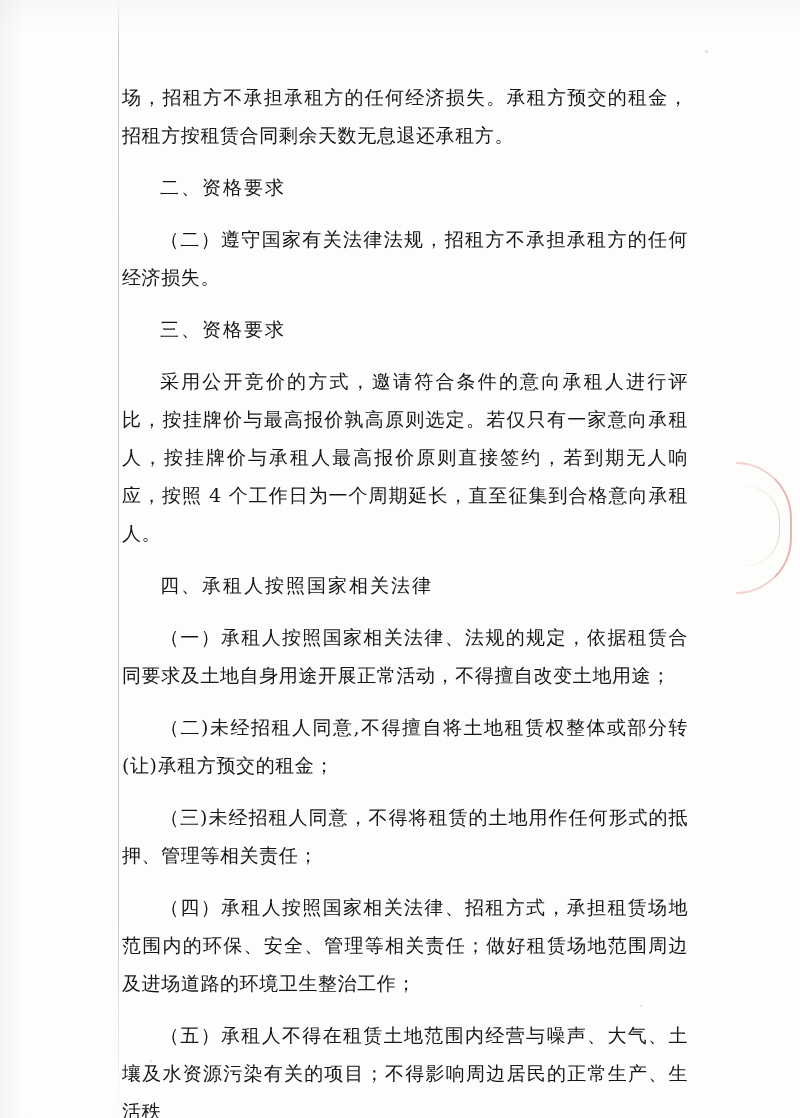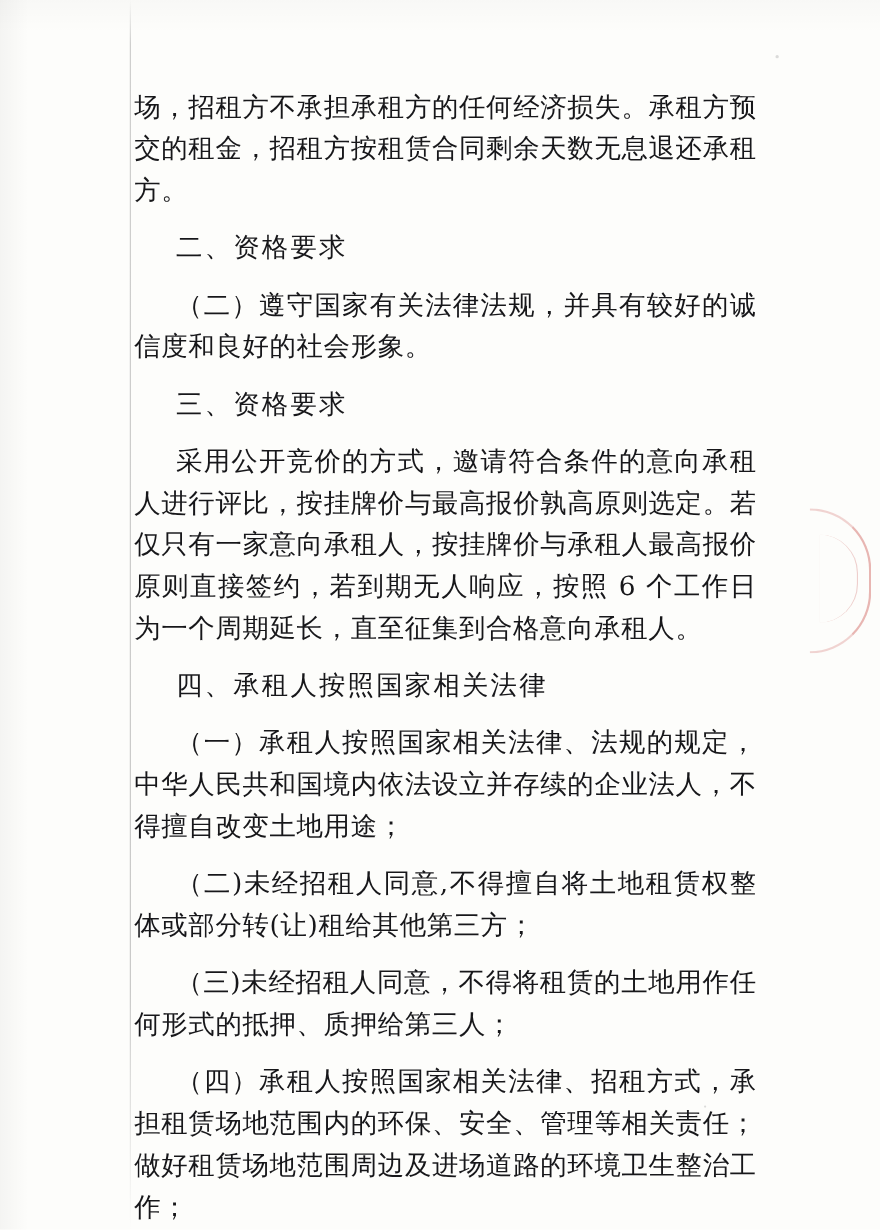--- a/index.html
+++ b/index.html
@@ -41,21 +41,21 @@
 
   .content {
     position: absolute;
     left: 122px;
     top: 78px;
     width: 566px;
   }
 
   p {
     margin: 0 0 14px 0;
-    font-size: 24px;
+    font-size: 19px;
     line-height: 38px;
     color: #17171a;
     letter-spacing: 0.6px;
     text-align: justify;
     text-justify: inter-ideograph;
     font-family: "DejaVu Serif", serif;
   }
 
   p.indent {
     text-indent: 38px;
@@ -109,24 +109,24 @@
   <div class="stamp-arc"></div>
   <div class="stamp-arc2"></div>
 
   <div class="speckle" style="left:705px; top:50px; width:3px; height:3px;"></div>
   <div class="speckle" style="left:150px; top:1060px; width:2px; height:2px;"></div>
   <div class="speckle" style="left:640px; top:1005px; width:2px; height:2px;"></div>
 
   <div class="content">
     <p class="plain">场，招租方不承担承租方的任何经济损失。承租方预交的租金，招租方按租赁合同剩余天数无息退还承租方。</p>
     <p class="heading">二、资格要求</p>
-    <p class="indent">（二）遵守国家有关法律法规，并具有较好的诚信度和良好的社会形象。</p>
+    <p class="indent">（二）遵守国家有关法律法规，招租方不承担承租方的任何经济损失。</p>
     <p class="heading">三、资格要求</p>
-    <p class="indent">采用公开竞价的方式，邀请符合条件的意向承租人进行评比，按挂牌价与最高报价孰高原则选定。若仅只有一家意向承租人，按挂牌价与承租人最高报价原则直接签约，若到期无人响应，按照 6 个工作日为一个周期延长，直至征集到合格意向承租人。</p>
+    <p class="indent">采用公开竞价的方式，邀请符合条件的意向承租人进行评比，按挂牌价与最高报价孰高原则选定。若仅只有一家意向承租人，按挂牌价与承租人最高报价原则直接签约，若到期无人响应，按照 4 个工作日为一个周期延长，直至征集到合格意向承租人。</p>
     <p class="heading">四、承租人按照国家相关法律</p>
-    <p class="indent">（一）承租人按照国家相关法律、法规的规定，中华人民共和国境内依法设立并存续的企业法人，不得擅自改变土地用途；</p>
-    <p class="indent">（二)未经招租人同意,不得擅自将土地租赁权整体或部分转(让)租给其他第三方；</p>
-    <p class="indent">（三)未经招租人同意，不得将租赁的土地用作任何形式的抵押、质押给第三人；</p>
+    <p class="indent">（一）承租人按照国家相关法律、法规的规定，依据租赁合同要求及土地自身用途开展正常活动，不得擅自改变土地用途；</p>
+    <p class="indent">（二)未经招租人同意,不得擅自将土地租赁权整体或部分转(让)承租方预交的租金；</p>
+    <p class="indent">（三)未经招租人同意，不得将租赁的土地用作任何形式的抵押、管理等相关责任；</p>
     <p class="indent">（四）承租人按照国家相关法律、招租方式，承担租赁场地范围内的环保、安全、管理等相关责任；做好租赁场地范围周边及进场道路的环境卫生整治工作；</p>
     <p class="indent">（五）承租人不得在租赁土地范围内经营与噪声、大气、土壤及水资源污染有关的项目；不得影响周边居民的正常生产、生活秩</p>
   </div>
 
 </div>
 
 </body></html>

